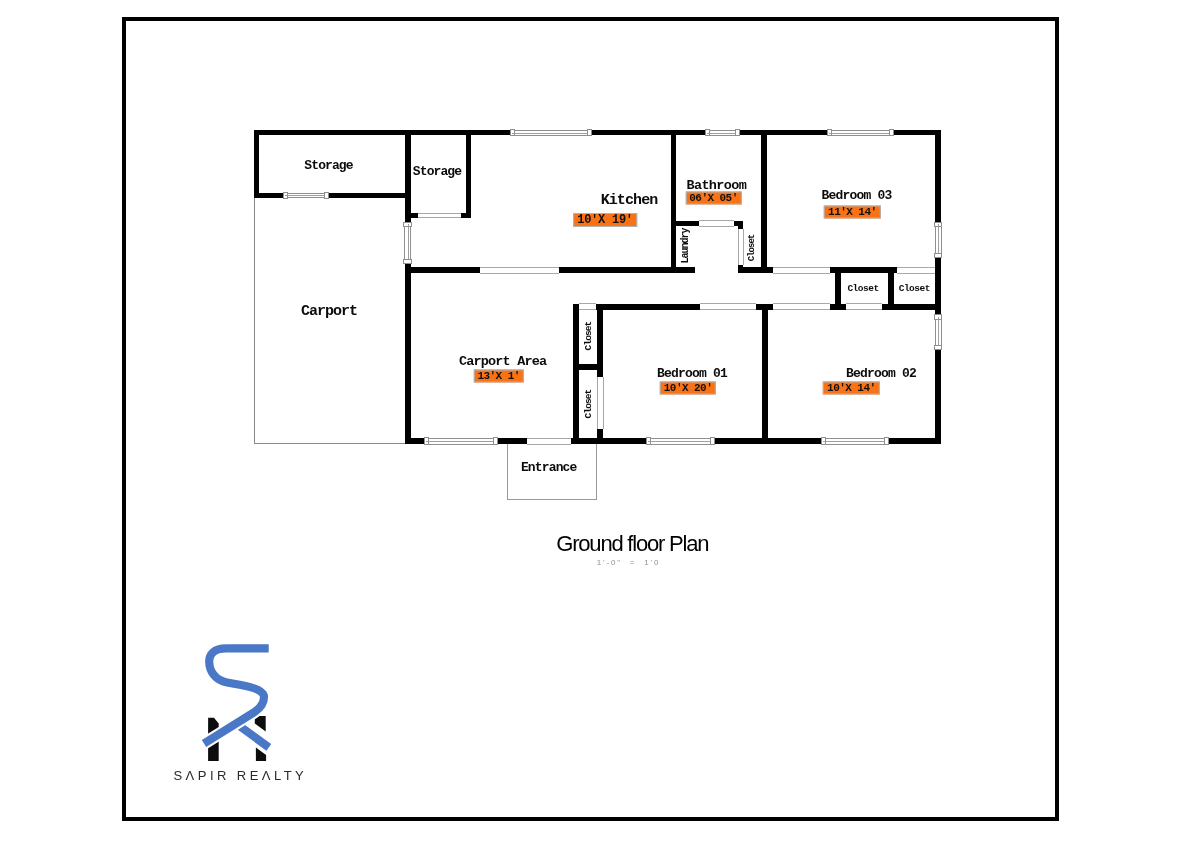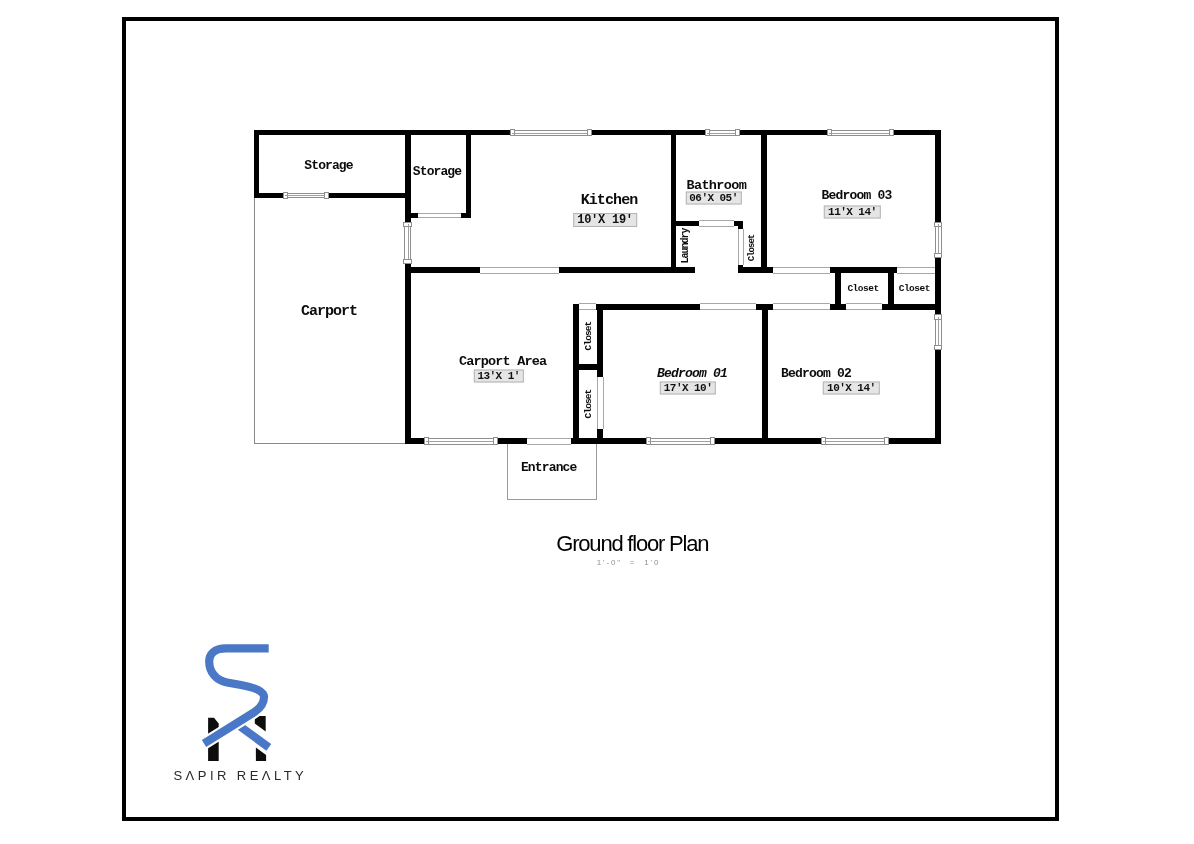--- a/index.html
+++ b/index.html
@@ -16,21 +16,21 @@
   .winh:after{content:"";position:absolute;right:-1.2px;top:-1.6px;bottom:-1.6px;width:3.2px;background:#fff;border:0.8px solid #8f8f8f;}
   .winv{position:absolute;background:#fff;border:1px solid #8f8f8f;box-sizing:border-box;z-index:3;}
   .winv i{position:absolute;top:1px;bottom:1px;left:50%;width:1px;background:#9f9f9f;}
   .winv:before{content:"";position:absolute;top:-1.2px;left:-1.6px;right:-1.6px;height:3.2px;background:#fff;border:0.8px solid #8f8f8f;}
   .winv:after{content:"";position:absolute;bottom:-1.2px;left:-1.6px;right:-1.6px;height:3.2px;background:#fff;border:0.8px solid #8f8f8f;}
   .lbl{position:absolute;color:#0c0c0c;font-weight:bold;white-space:nowrap;z-index:4;
        transform:translate(-50%,-50%);}
   .vlbl{position:absolute;color:#0c0c0c;font-weight:bold;white-space:nowrap;z-index:4;
        transform:translate(-50%,-50%) rotate(-90deg);}
   .dim{position:absolute;color:#111;font-weight:bold;white-space:nowrap;z-index:4;
-       background:#e5e5e5;border:1px solid #b3b3b3;transform:translate(-50%,-50%);
+       background:#f97316;border:1px solid #b3b3b3;transform:translate(-50%,-50%);
        padding:0 3px;line-height:1.0;}
   .box{position:absolute;box-sizing:border-box;}
 </style>
 </head>
 <body>
 <div id="page">
 
   <div class="box" style="left:121.5px;top:17px;width:937.5px;height:804px;border:4.2px solid #000;"></div>
 
   <div class="box" style="left:506.8px;top:443px;width:90.4px;height:56.5px;border:1.2px solid #999;z-index:0;"></div>
@@ -142,21 +142,21 @@
     </div>
 
   <div class="winh" style="left:821.1px;top:437.5px;width:67.5px;height:7px;">
       <i></i>
     </div>
 
   <div class="lbl" style="left:328.5px;top:164.5px;font-size:13px;letter-spacing:-0.9px;">Storage</div>
 
   <div class="lbl" style="left:437px;top:170.5px;font-size:13px;letter-spacing:-0.9px;">Storage</div>
 
-  <div class="lbl" style="left:609px;top:199.5px;font-size:15px;letter-spacing:-0.9px;">Kitchen</div>
+  <div class="lbl" style="left:629px;top:199.5px;font-size:15px;letter-spacing:-0.9px;">Kitchen</div>
 
   <div class="dim" style="left:605px;top:220.4px;font-size:12px;letter-spacing:-0.25px;">10'X 19'</div>
 
   <div class="lbl" style="left:716.3px;top:184.5px;font-size:13.5px;letter-spacing:-0.65px;">Bathroom</div>
 
   <div class="dim" style="left:713.5px;top:198px;font-size:11px;letter-spacing:-0.55px;">06'X 05'</div>
 
   <div class="lbl" style="left:856.5px;top:194.5px;font-size:13px;letter-spacing:-0.8px;">Bedroom 03</div>
 
   <div class="dim" style="left:852.3px;top:211.5px;font-size:11px;letter-spacing:-0.55px;">11'X 14'</div>
@@ -168,25 +168,25 @@
   <div class="lbl" style="left:863px;top:287.6px;font-size:9.5px;letter-spacing:-0.5px;">Closet</div>
 
   <div class="lbl" style="left:914.3px;top:287.6px;font-size:9.5px;letter-spacing:-0.5px;">Closet</div>
 
   <div class="lbl" style="left:321px;top:310.5px;font-size:15px;letter-spacing:-1px;margin-left:8px;">Carport</div>
 
   <div class="lbl" style="left:502.6px;top:361px;font-size:13.5px;letter-spacing:-0.83px;">Carport Area</div>
 
   <div class="dim" style="left:498.6px;top:376.3px;font-size:11px;letter-spacing:-0.55px;">13'X 1'</div>
 
-  <div class="lbl" style="left:692px;top:372.5px;font-size:13px;letter-spacing:-0.8px;font-style:italic;">Bedroom 01</div>
-
-  <div class="dim" style="left:688px;top:388px;font-size:11px;letter-spacing:-0.55px;">17'X 10'</div>
-
-  <div class="lbl" style="left:816px;top:372.8px;font-size:13px;letter-spacing:-0.8px;">Bedroom 02</div>
+  <div class="lbl" style="left:692px;top:372.5px;font-size:13px;letter-spacing:-0.8px;">Bedroom 01</div>
+
+  <div class="dim" style="left:688px;top:388px;font-size:11px;letter-spacing:-0.55px;">10'X 20'</div>
+
+  <div class="lbl" style="left:881px;top:372.8px;font-size:13px;letter-spacing:-0.8px;">Bedroom 02</div>
 
   <div class="dim" style="left:851.3px;top:387.7px;font-size:11px;letter-spacing:-0.55px;">10'X 14'</div>
 
   <div class="vlbl" style="left:587.9px;top:335.5px;font-size:9.5px;letter-spacing:-0.9px;">Closet</div>
 
   <div class="vlbl" style="left:587.9px;top:404.3px;font-size:9.5px;letter-spacing:-0.9px;">Closet</div>
 
   <div class="lbl" style="left:548.7px;top:467.4px;font-size:13px;letter-spacing:-0.86px;">Entrance</div>
 
   <div style="position:absolute;left:632.3px;top:544px;transform:translate(-50%,-50%);

